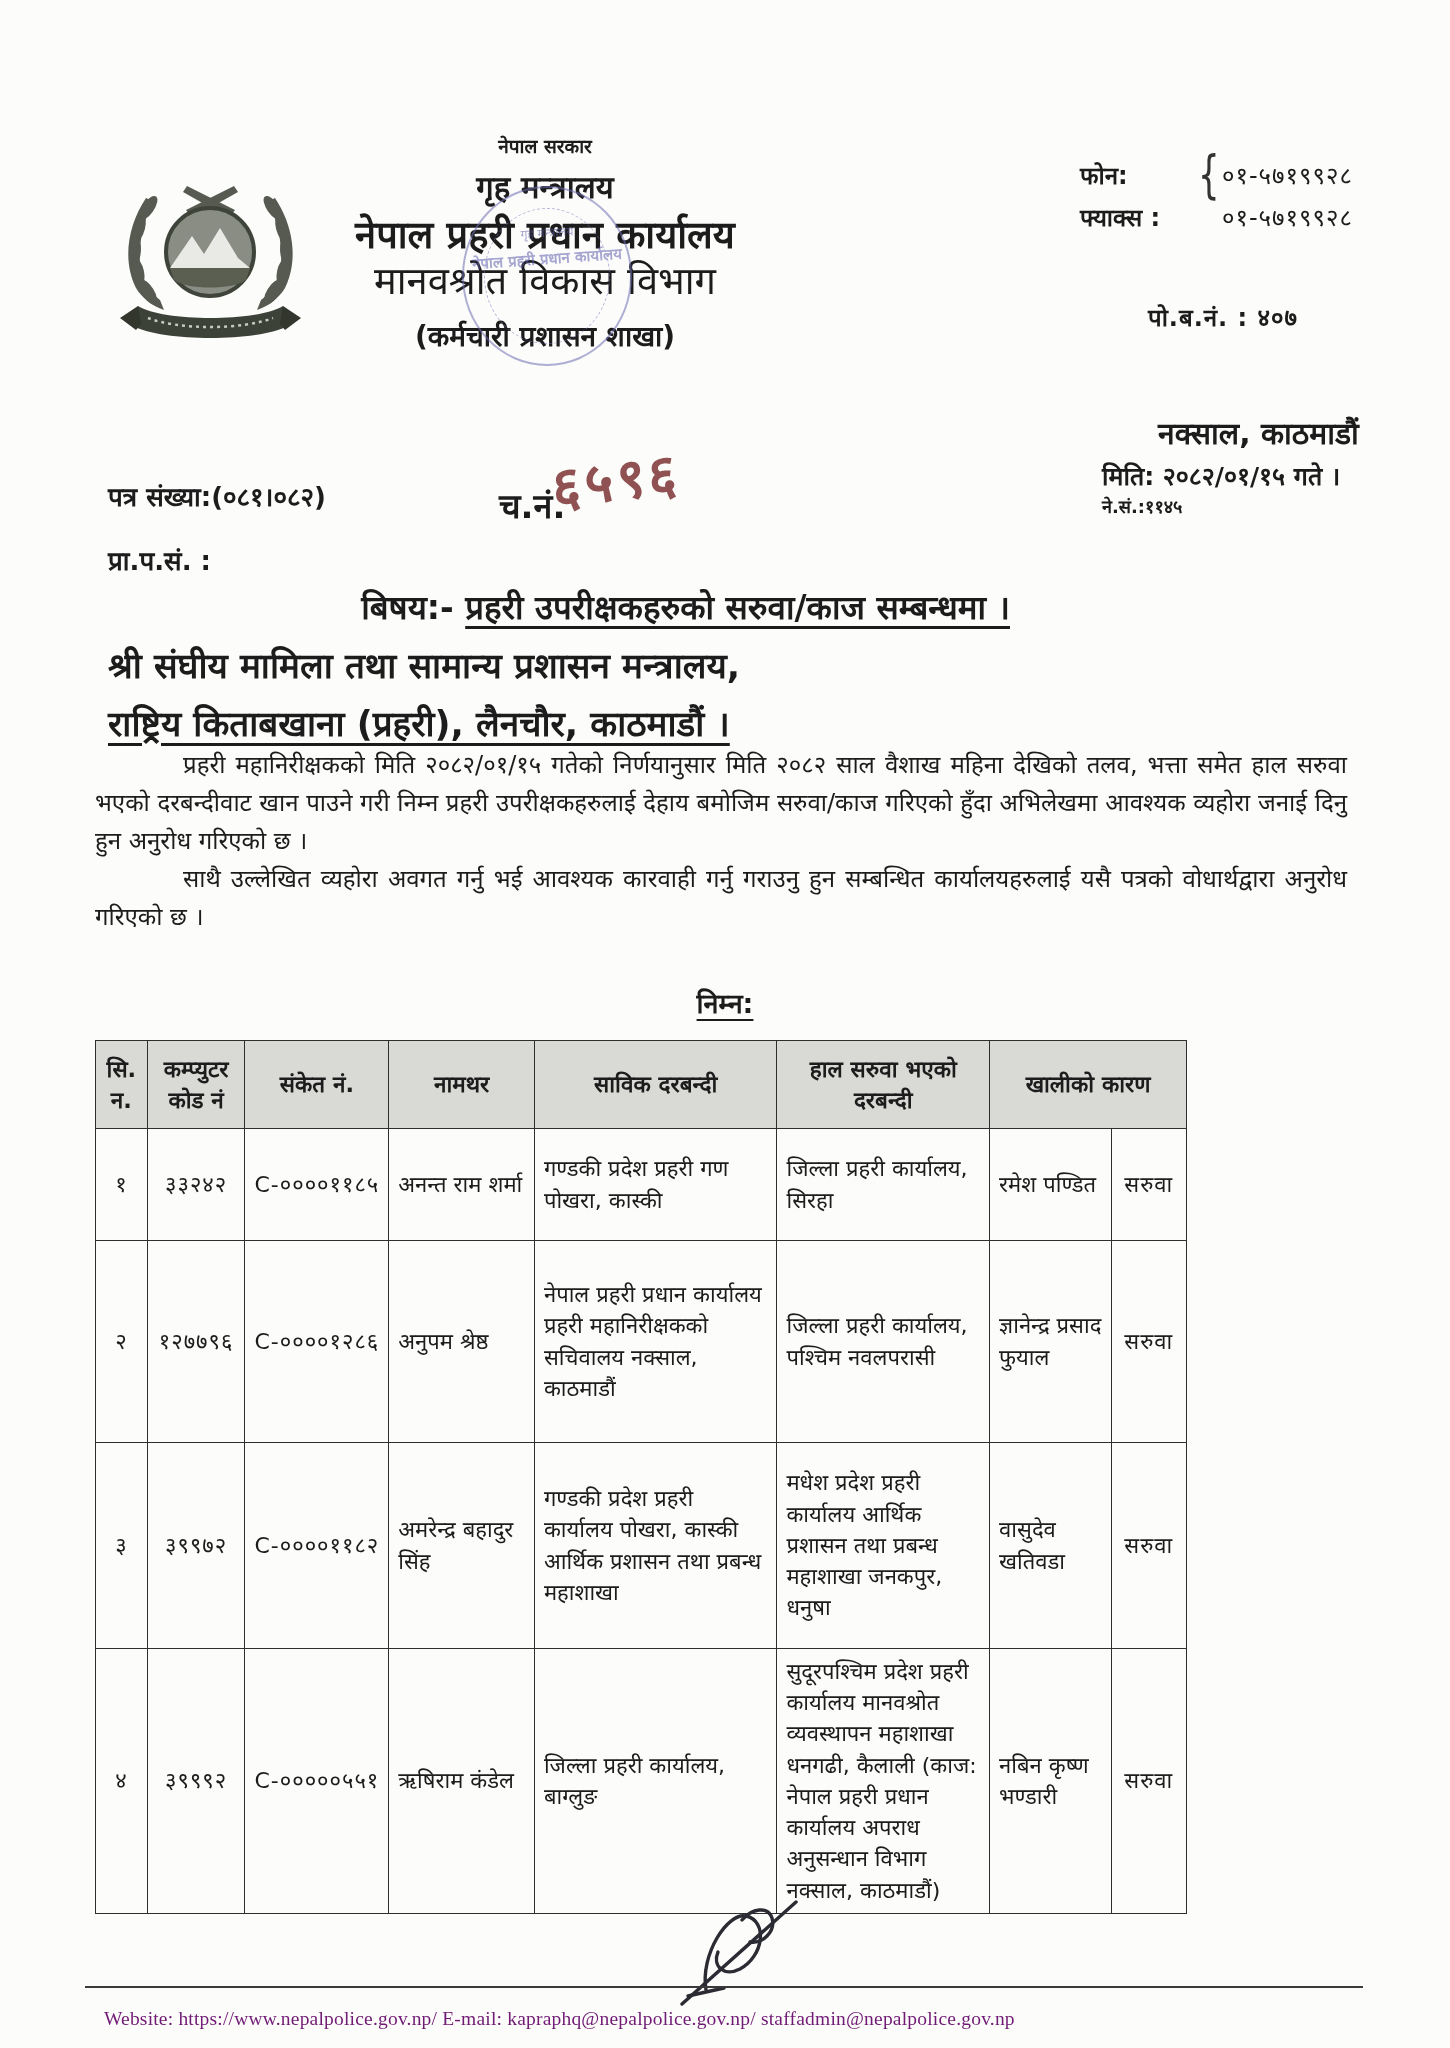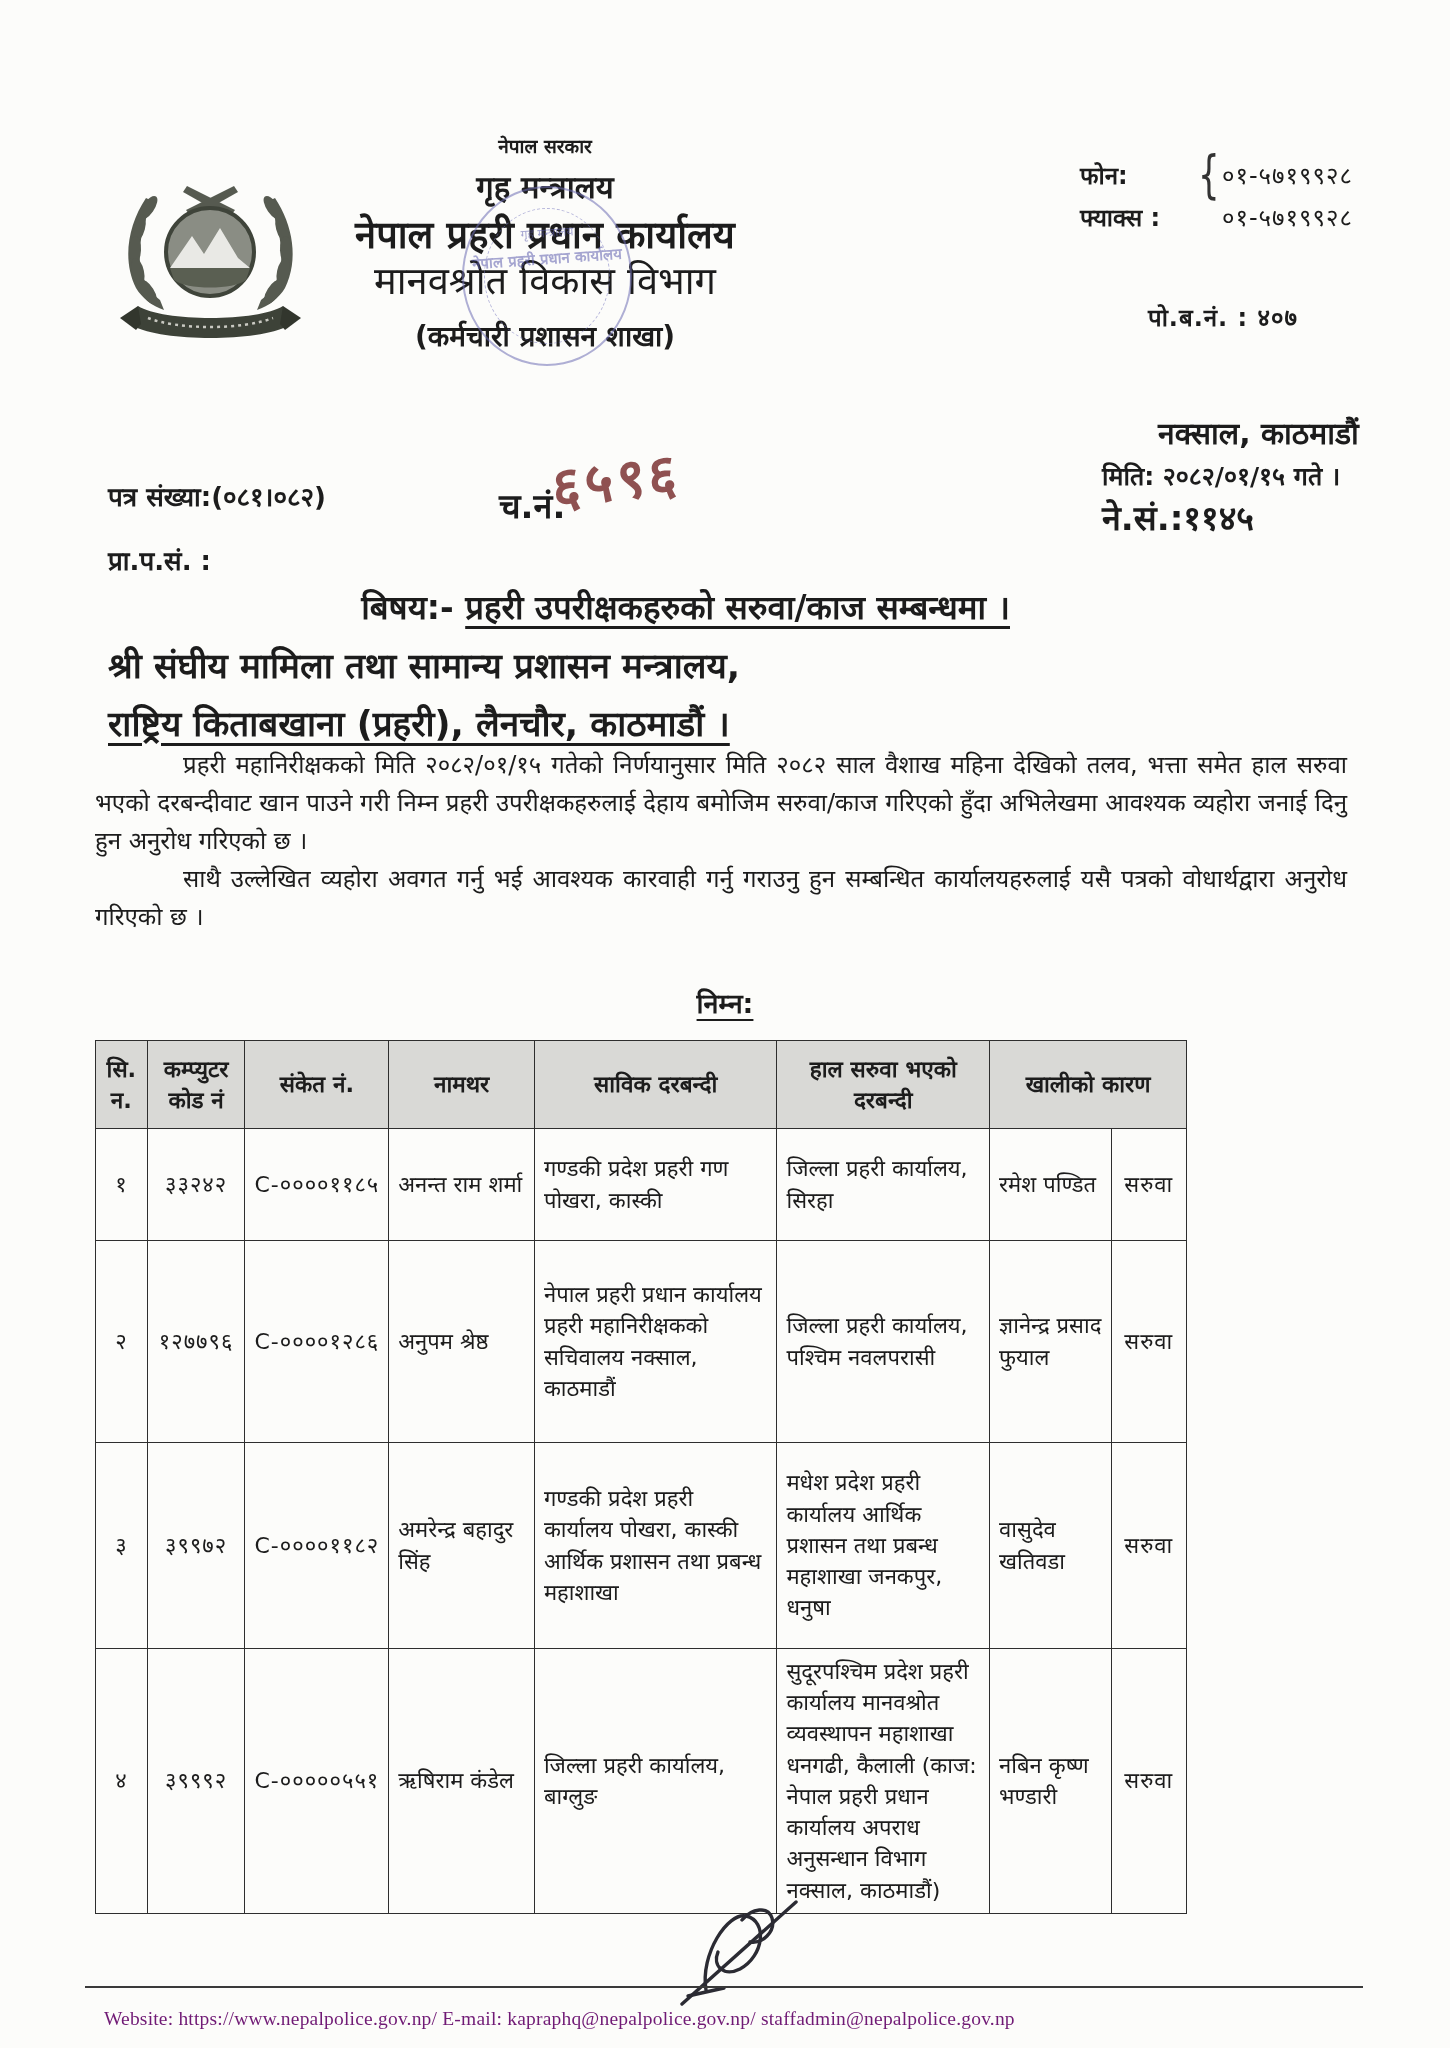--- a/index.html
+++ b/index.html
@@ -33,21 +33,21 @@
   .contact { position:absolute; left:1080px; top:158px; width:330px; font-size:24px; }
   .c-row { position:relative; height:42px; }
   .c-label { display:inline-block; font-weight:bold; }
   .c-val { position:absolute; left:142px; top:0; letter-spacing:1px; }
   .brace { position:absolute; left:118px; top:-4px; font-size:34px; font-weight:normal;
            transform:scaleY(1.5); color:#333; }
   .c-ext-label { margin-left:24px; font-weight:bold; font-family:"Liberation Serif", serif; }
   .pobox { position:absolute; left:1148px; top:300px; font-size:24px; font-weight:bold; letter-spacing:1px; }
   .addr-city { position:absolute; left:1158px; top:412px; font-size:30px; font-weight:bold; }
   .date-line { position:absolute; left:1102px; top:458px; font-size:25px; font-weight:bold; }
-  .ne-san    { position:absolute; left:1102px; top:494px; font-size:34px; font-weight:bold; }
+  .ne-san    { position:absolute; left:1102px; top:494px; font-size:18px; font-weight:bold; }
 
   
   .letter-no { position:absolute; left:108px; top:478px; font-size:26px; font-weight:bold; }
   .cha-no    { position:absolute; left:499px; top:482px; font-size:34px; font-weight:bold; }
   .cha-val   { position:absolute; left:552px; top:440px; font-size:56px; color:#7c3434;
                transform:rotate(-7deg) skewX(-6deg); letter-spacing:3px; font-weight:bold; opacity:.85; }
   .pra-pa    { position:absolute; left:108px; top:542px; font-size:26px; font-weight:bold; }
 
   .subject { position:absolute; left:110px; top:584px; width:900px; text-align:right;
              font-size:33px; font-weight:bold; }

